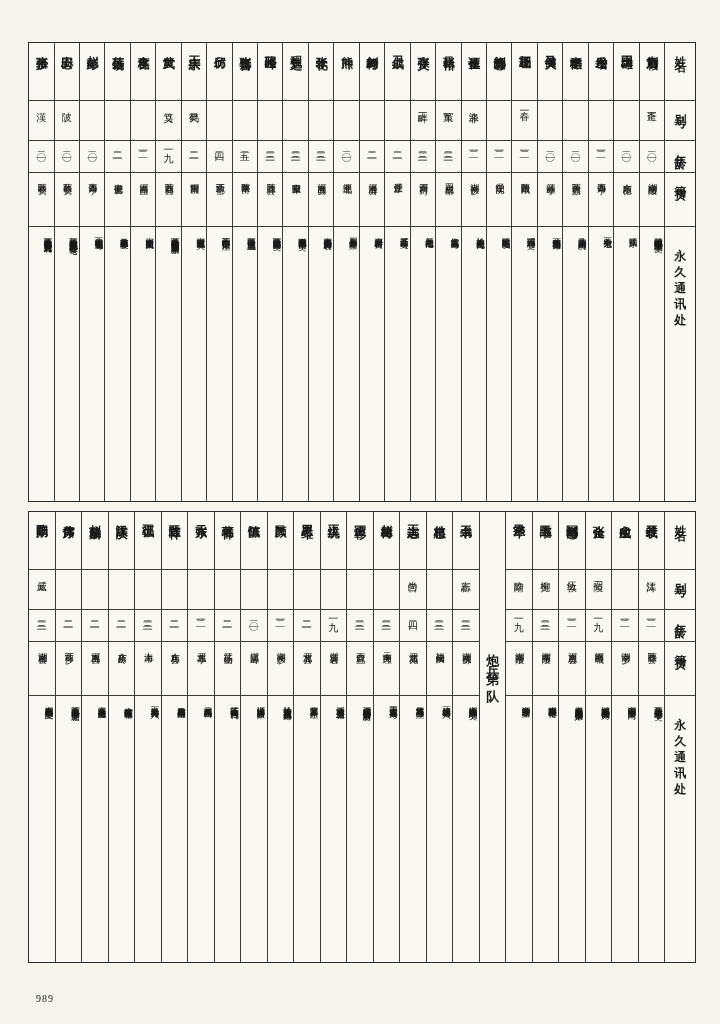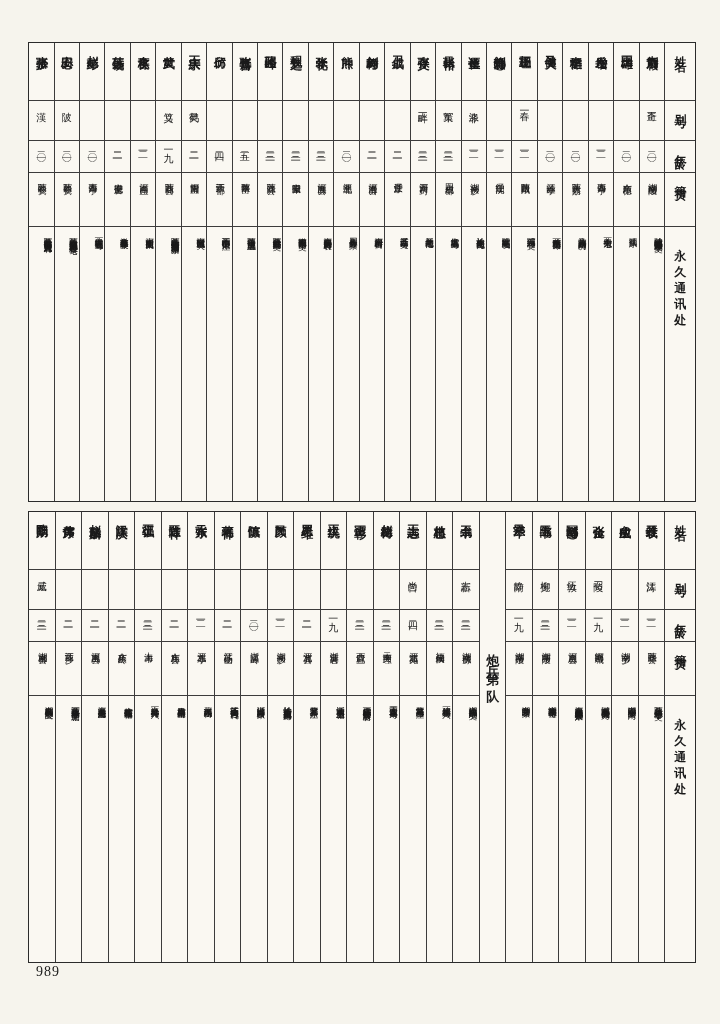--- a/index.html
+++ b/index.html
@@ -36,21 +36,21 @@
   .c-addr .vt{height:100%;letter-spacing:0.4px;line-height:1.05;}
   .header-col .cell{font-weight:700;}
   .header-col .vt{letter-spacing:4px;font-size:12px;}
   .header-col .c-addr{justify-content:center;}
   .header-col .c-addr .vt{height:auto;letter-spacing:16px;font-size:12px;margin-top:8px;}
   .divider-col{align-items:center;justify-content:flex-start;}
   .unit{
     writing-mode:vertical-rl;text-orientation:upright;
     font-size:13px;font-weight:700;letter-spacing:9px;margin-top:132px;
   }
-  .pageno{position:absolute;left:36px;bottom:44px;font-size:14px;letter-spacing:1px;}
+  .pageno{position:absolute;left:36px;bottom:20px;font-size:10px;letter-spacing:1px;}
 </style>
 </head>
 <body>
 
 <div class="page">
   <div id="tables-host">
       <div class="rtable t-top">
         <div class="col header-col">
           <div class="cell c-name">
             <span class="vt">姓名</span>

